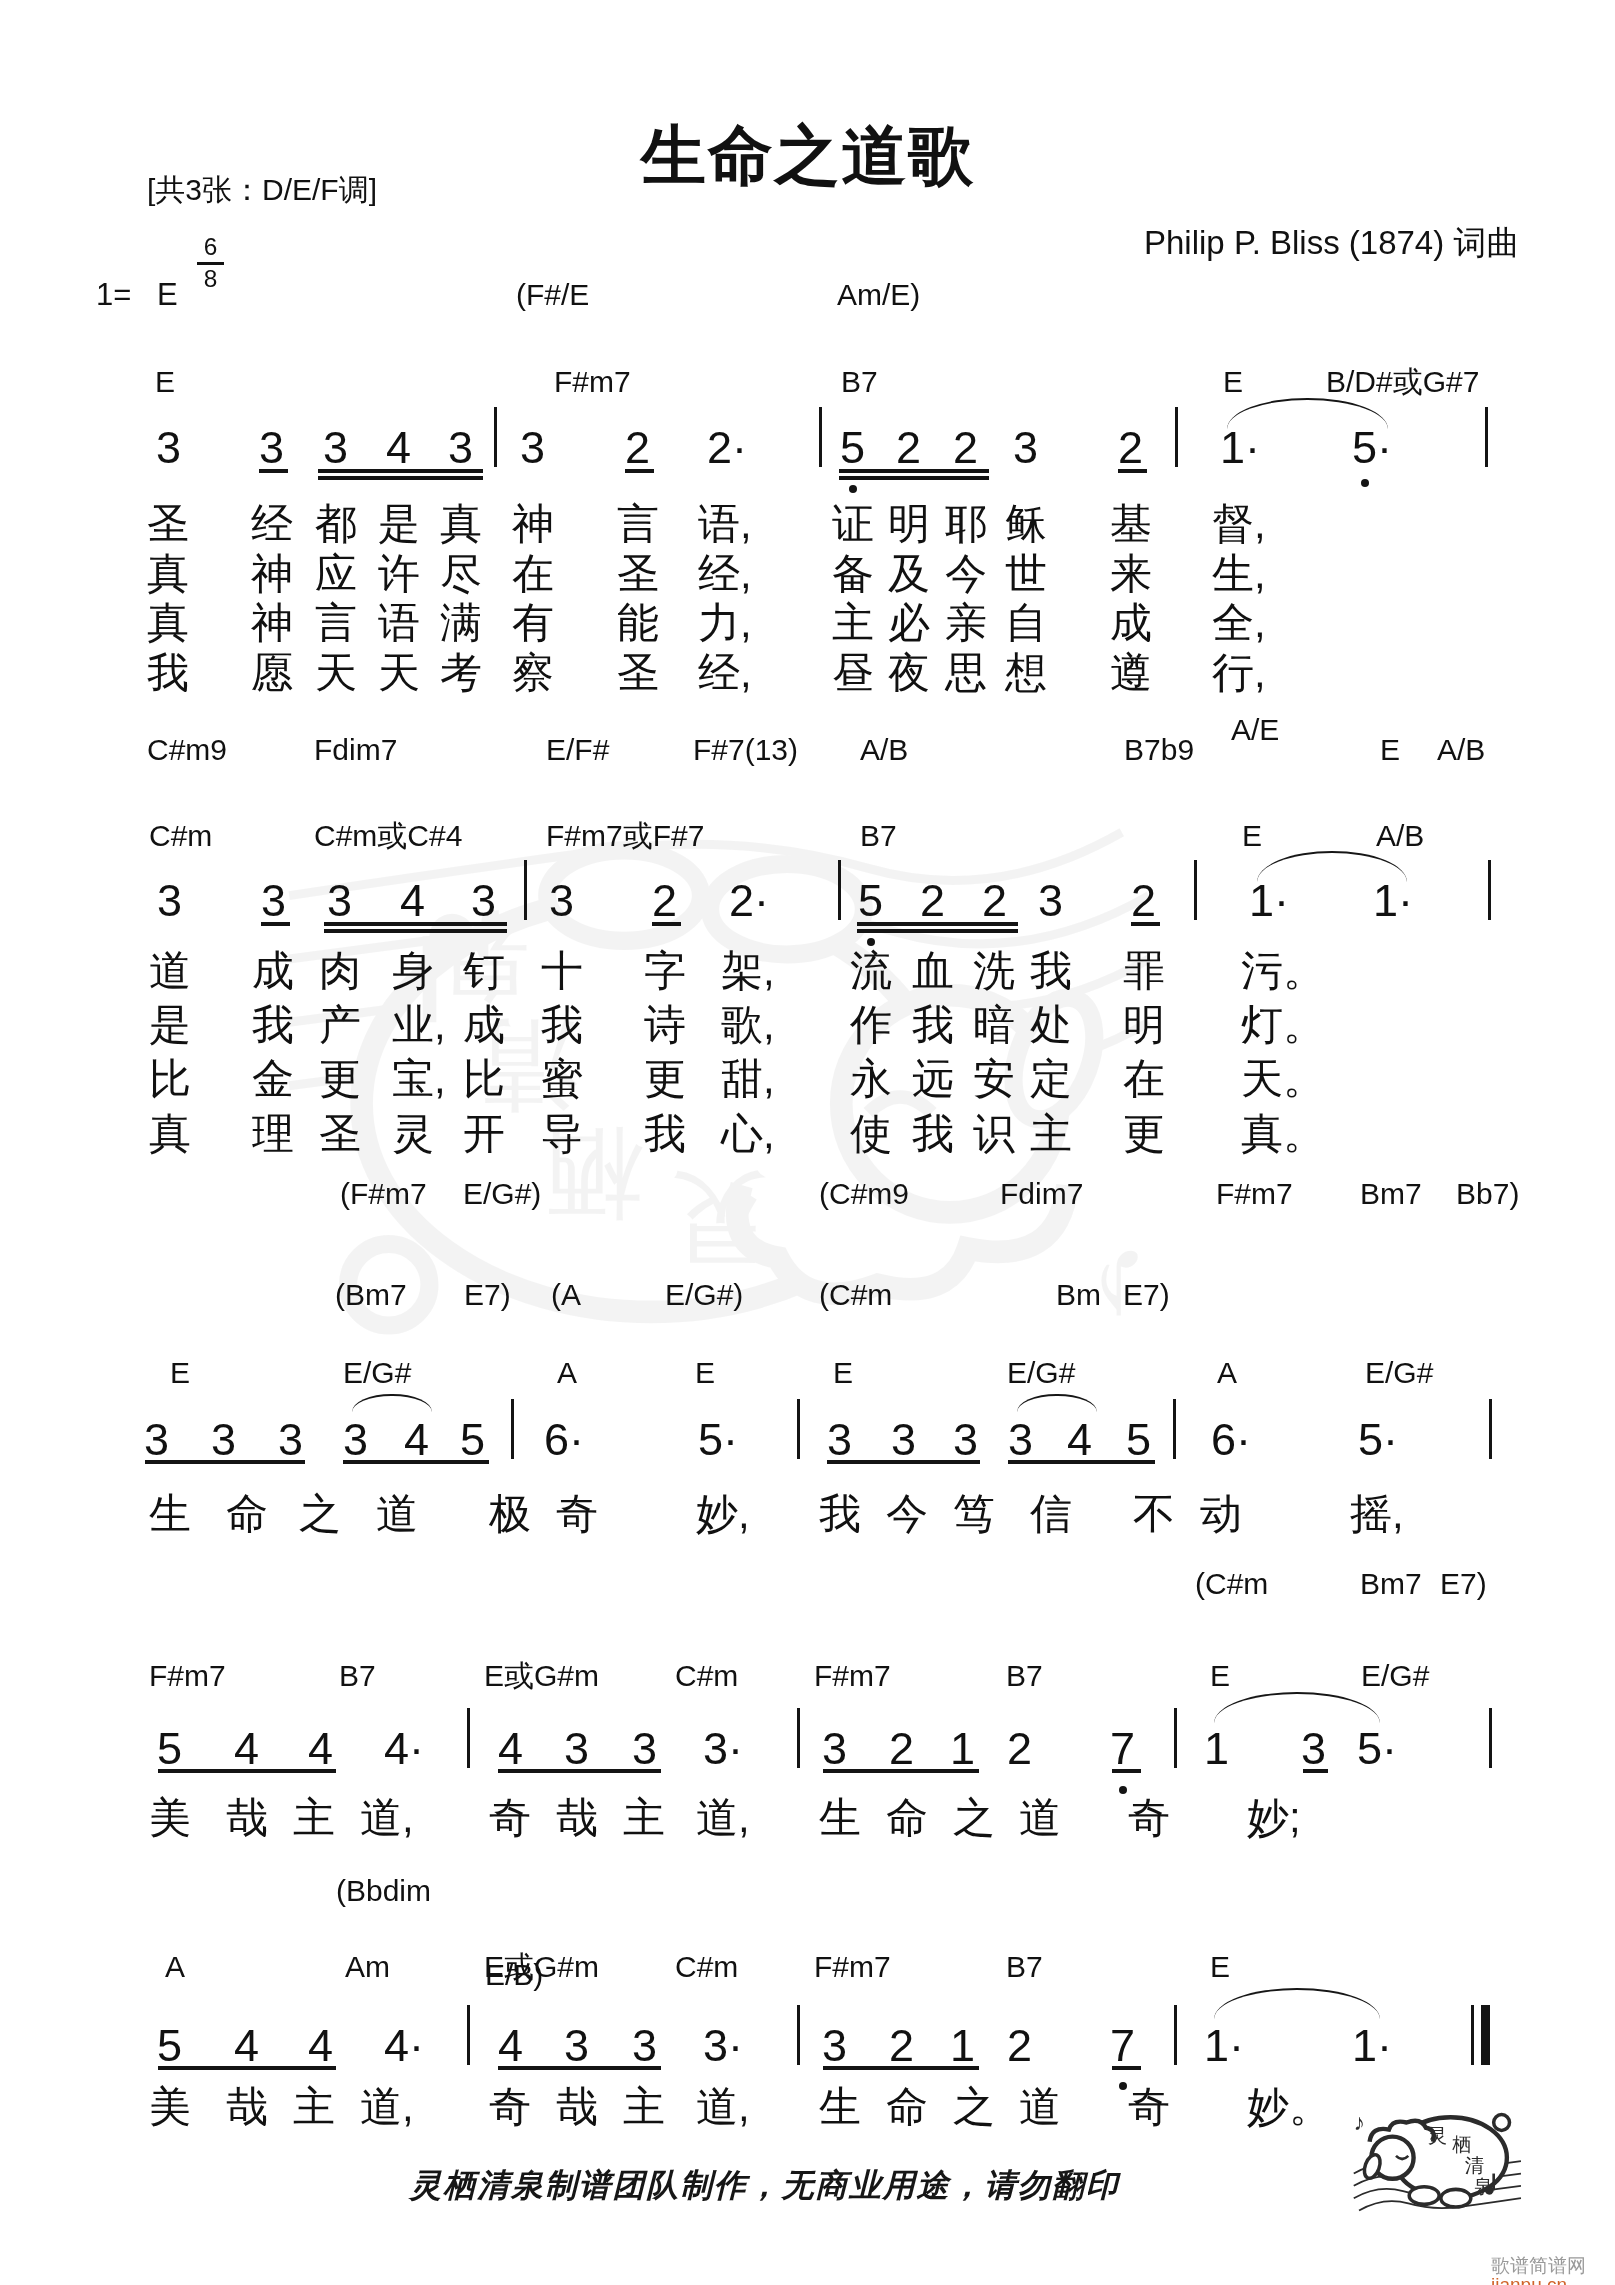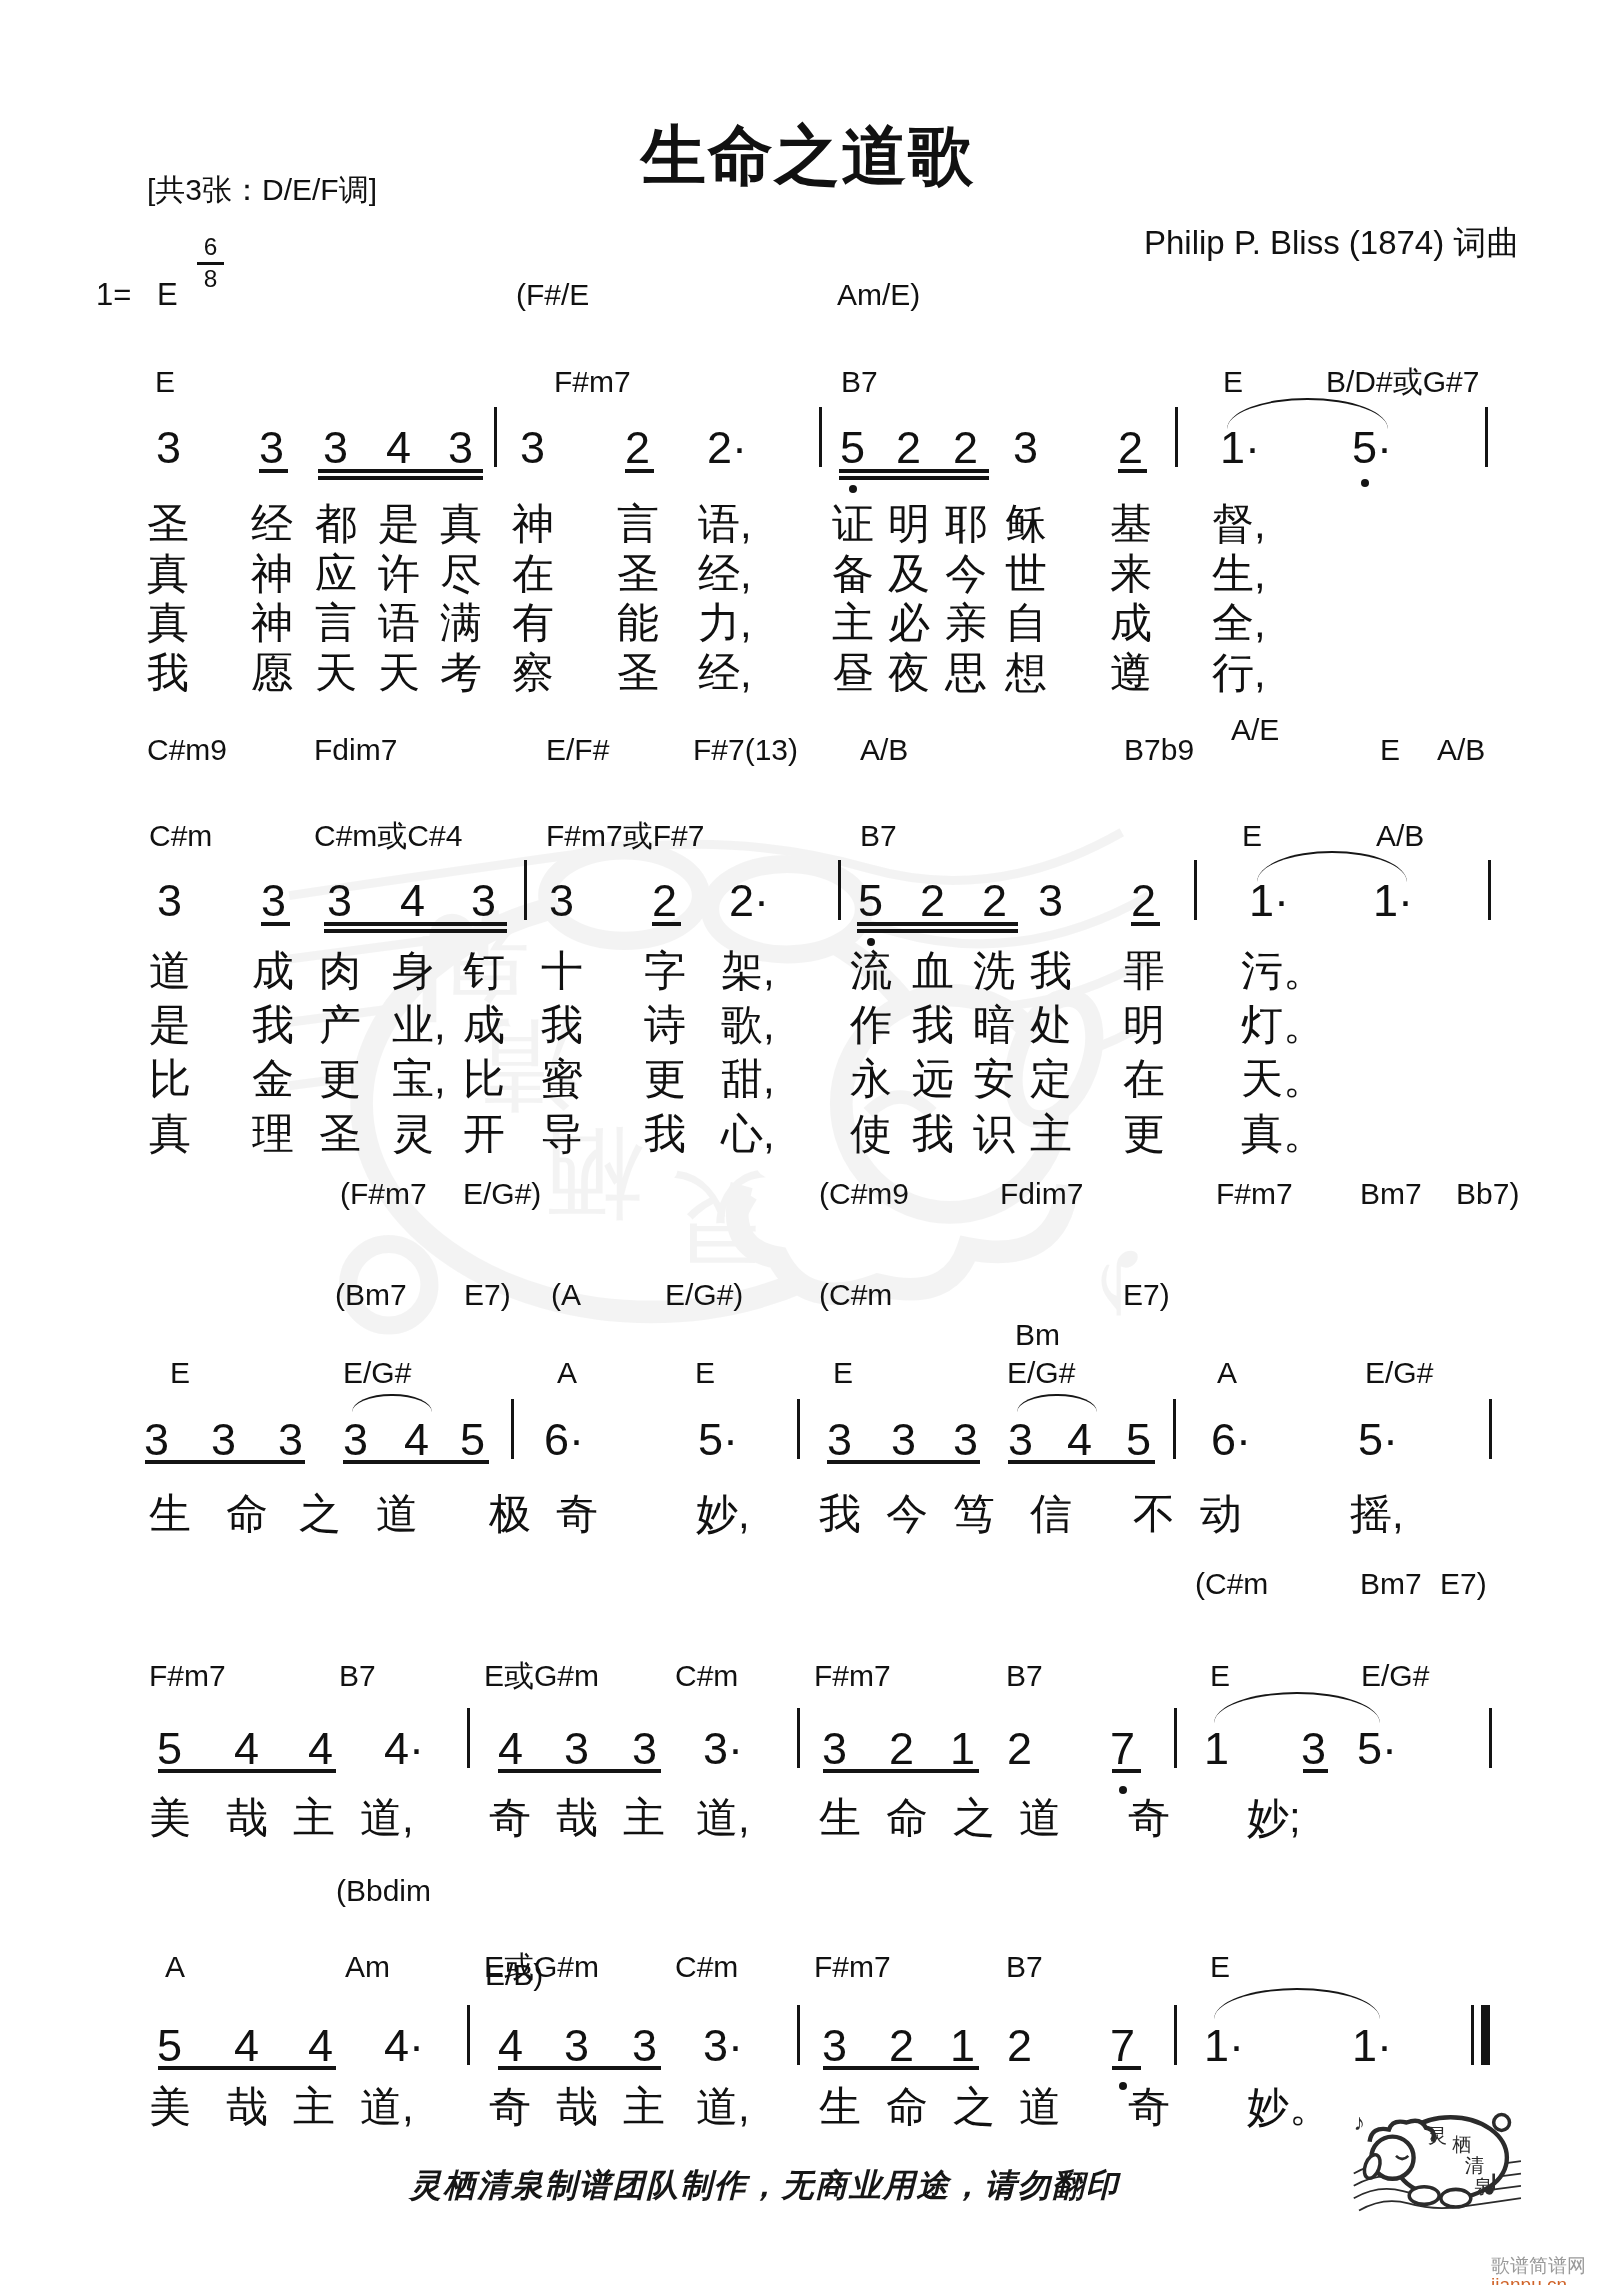--- a/index.html
+++ b/index.html
@@ -277,21 +277,21 @@
       <span class="ch" style="left: 819px; top: 1179px;">(C#m9</span>
       <span class="ch" style="left: 1000px; top: 1179px;">Fdim7</span>
       <span class="ch" style="left: 1216px; top: 1179px;">F#m7</span>
       <span class="ch" style="left: 1360px; top: 1179px;">Bm7</span>
       <span class="ch" style="left: 1456px; top: 1179px;">Bb7)</span>
       <span class="ch" style="left: 335px; top: 1280px;">(Bm7</span>
       <span class="ch" style="left: 464px; top: 1280px;">E7)</span>
       <span class="ch" style="left: 551px; top: 1280px;">(A</span>
       <span class="ch" style="left: 665px; top: 1280px;">E/G#)</span>
       <span class="ch" style="left: 819px; top: 1280px;">(C#m</span>
-      <span class="ch" style="left: 1015px; top: 1280px; margin-top: 40px;">Bm</span>
+      <span class="ch" style="left: 1056px; top: 1280px;">Bm</span>
       <span class="ch" style="left: 1123px; top: 1280px;">E7)</span>
       <span class="ch" style="left: 170px; top: 1358px;">E</span>
       <span class="ch" style="left: 343px; top: 1358px;">E/G#</span>
       <span class="ch" style="left: 557px; top: 1358px;">A</span>
       <span class="ch" style="left: 695px; top: 1358px;">E</span>
       <span class="ch" style="left: 833px; top: 1358px;">E</span>
       <span class="ch" style="left: 1007px; top: 1358px;">E/G#</span>
       <span class="ch" style="left: 1217px; top: 1358px;">A</span>
       <span class="ch" style="left: 1365px; top: 1358px;">E/G#</span>
       <span class="nt" style="left: 144px; top: 1417px;">3</span>

